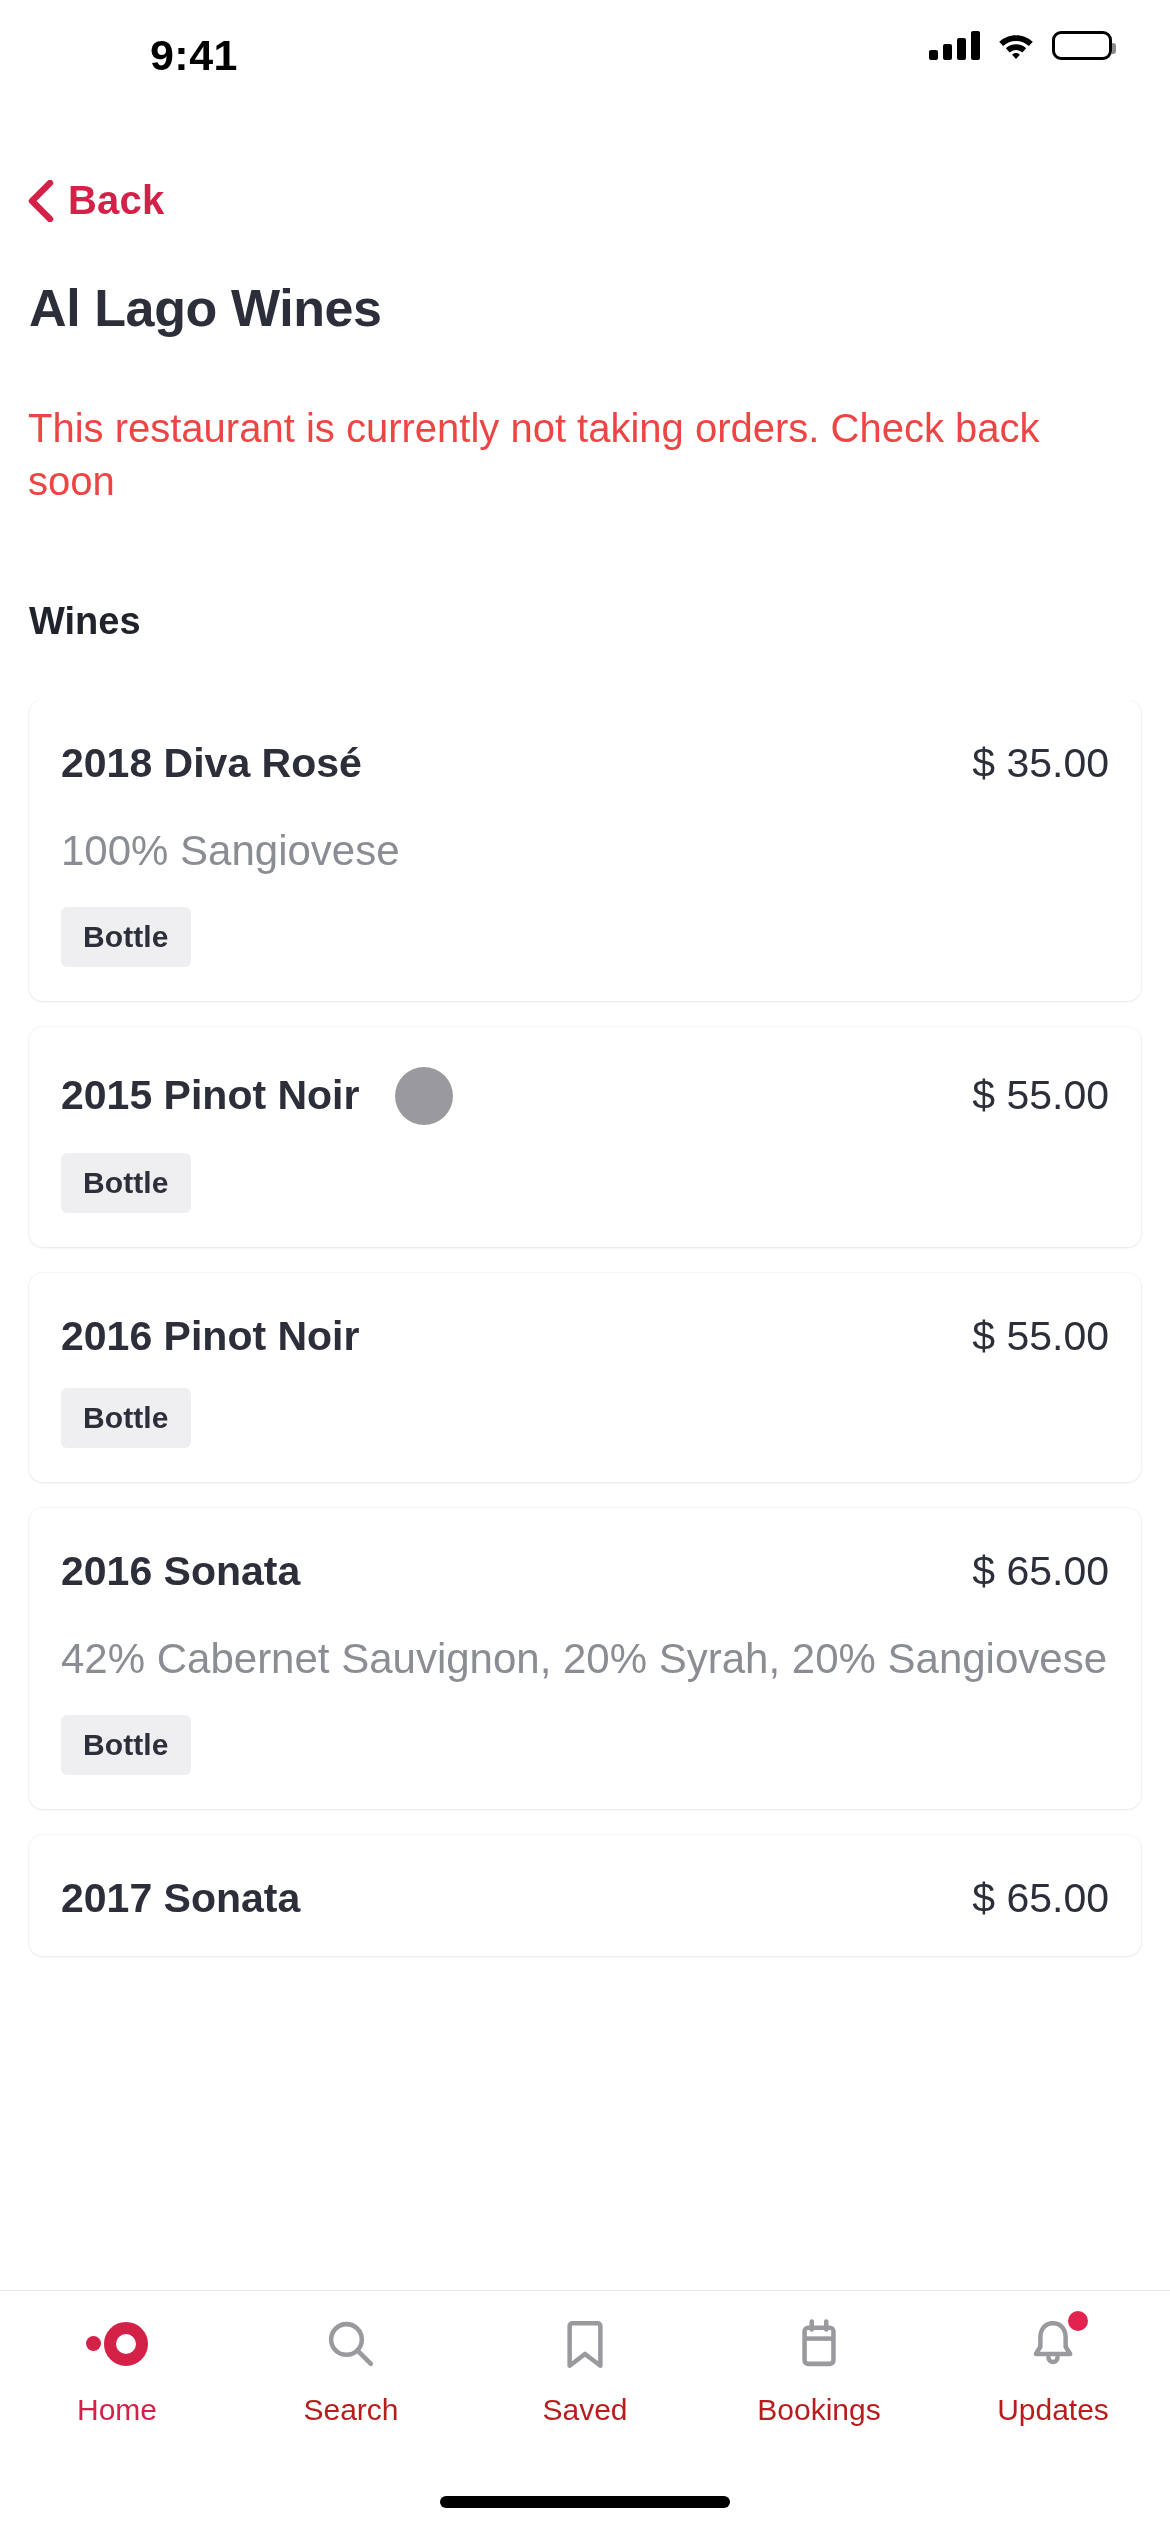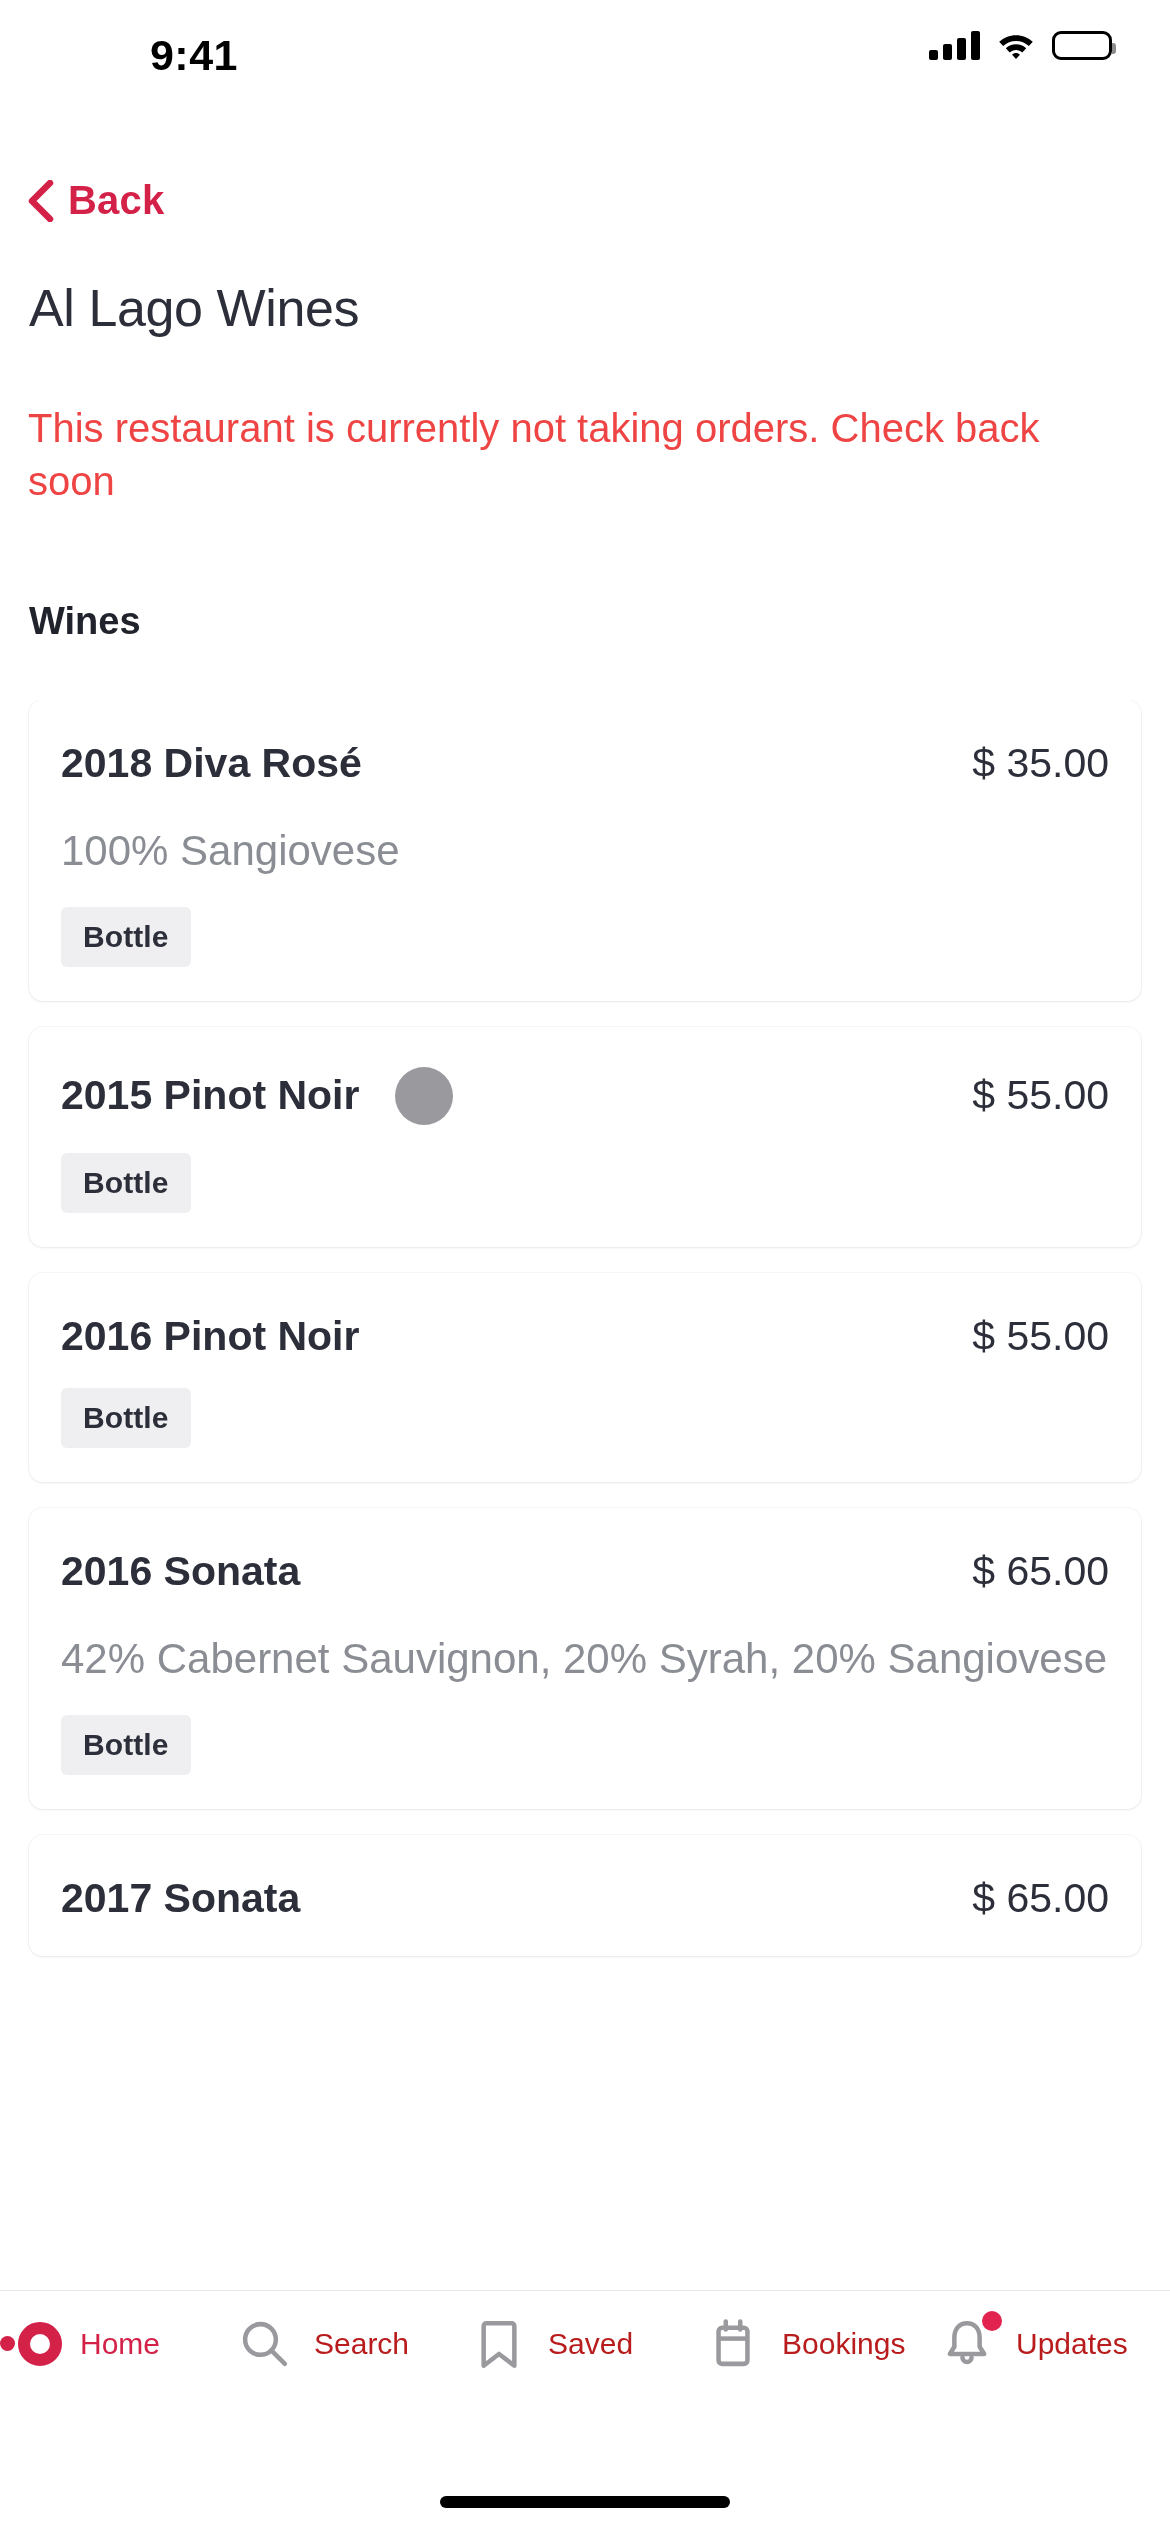--- a/index.html
+++ b/index.html
@@ -50,21 +50,21 @@
   .back-row {
     position:absolute; top:178px; left:26px;
     display:flex; align-items:center; gap:14px; cursor:pointer;
   }
   .back-chevron { width:28px; height:42px; display:block; }
   .back-label { font-size:40px; color:#D32148; font-weight:700; letter-spacing:0.2px; }
 
   
   .page-title {
     position:absolute; top:278px; left:29px;
-    font-size:52px; font-weight:400; color:#2C2F3A; letter-spacing:-0.4px;
+    font-size:52px; font-weight:700; color:#2C2F3A; letter-spacing:-0.4px;
   }
   .notice {
     position:absolute; top:402px; left:28px; width:1072px;
     font-size:40px; line-height:1.32; color:#ef4444; font-weight:400;
   }
   .section-title {
     position:absolute; top:600px; left:29px;
     font-size:38px; font-weight:700; color:#20232C;
   }
 
@@ -104,21 +104,21 @@
     font-size:30px; font-weight:700; letter-spacing:0.1px;
   }
 
   
   .tabbar {
     position:absolute; left:0; bottom:0; width:1170px; height:242px;
     background:#fff; border-top:1px solid #E5E5EA;
     display:flex; align-items:flex-start; padding-top:22px;
   }
   .tab {
-    flex:1; display:flex; flex-direction:row; align-items:center; gap:18px;
+    flex:1; display:flex; flex-direction:column; align-items:center; gap:18px;
     cursor:pointer;
   }
   .tab-icon { width:62px; height:62px; display:flex; align-items:center; justify-content:center; position:relative; }
   .tab-label { font-size:30px; color:#b91c1c; font-weight:400; }
   .tab.active .tab-label { color:#D32148; }
 
   .home-ico { position:relative; width:62px; height:50px; }
   .home-ico .ring {
     position:absolute; right:0; top:3px; width:44px; height:44px;
     border-radius:50%; border:12px solid #D32148; box-sizing:border-box;

